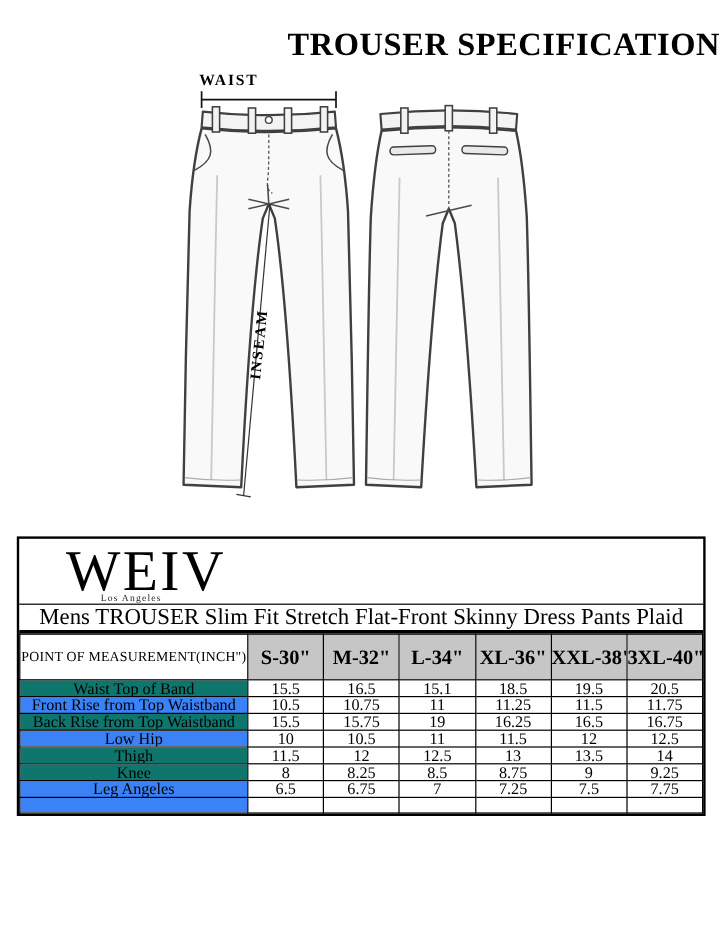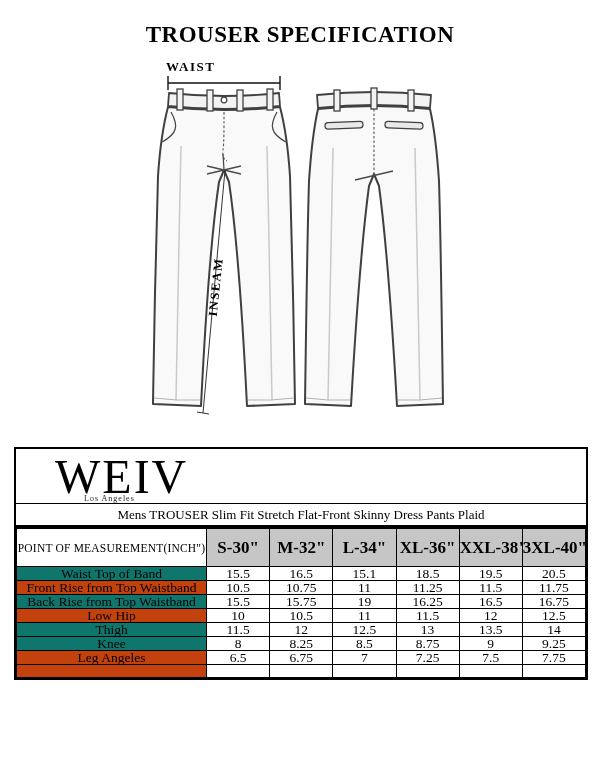--- a/index.html
+++ b/index.html
@@ -6,22 +6,22 @@
   html, body { background: #ffffff; }
   body {
     width: 600px; height: 776px;
     position: relative;
     font-family: "Liberation Serif", serif;
     color: #000;
     overflow: hidden;
   }
   .page-title {
     position: absolute; top: 22px; left: 0; width: 100%;
-    text-align: center;
-    font-size: 23px; font-weight: bold; letter-spacing: 0.5px;
+    text-align: right;
+    font-size: 27px; font-weight: bold; letter-spacing: 0.5px;
   }
   
   .waist-label {
     position: absolute; top: 59px; left: 166px; width: 116px;
     text-align: left; font-weight: bold; font-size: 13px; letter-spacing: 1.5px;
   }
   .dim-line { position: absolute; top: 75px; left: 166px; }
   .front-svg { position: absolute; top: 86px; left: 148px; }
   .back-svg  { position: absolute; top: 86px; left: 302px; }
   .inseam-label {
@@ -40,33 +40,33 @@
     position: absolute; left: 39px; top: 4px;
     font-size: 48px; line-height: 1; letter-spacing: 2px; font-weight: normal;
   }
   .brand-city {
     position: absolute; left: 68px; top: 45px;
     font-size: 8px; letter-spacing: 1px; color: #222;
   }
   .subtitle-row {
     border-top: 1px solid #000; border-bottom: 3px solid #000;
     height: 25px; line-height: 21px;
-    text-align: center; font-size: 13px;
+    text-align: center; font-size: 19px;
   }
   table { width: 100%; border-collapse: collapse; table-layout: fixed; }
   th, td {
     border: 1px solid #000;
     text-align: center; vertical-align: middle;
     padding: 0; overflow: hidden; white-space: nowrap;
   }
   thead th { height: 38px; }
   .corner-th { background: #ffffff; font-size: 11.5px; font-weight: normal; letter-spacing: 0.2px; }
   .size-th { background: #c6c6c6; font-size: 17px; font-weight: bold; }
   tbody td { height: 14px; font-size: 13.5px; line-height: 13px; }
-  td.lbl { background: #c2410c; }
+  td.lbl { background: #3b82f6; }
   td.lbl.shaded { background: #0f766e; }
   .empty-row td { height: 13px; }
   svg .outline { fill: #f9f9f9; stroke: #404040; stroke-width: 2; stroke-linejoin: round; }
   svg .band { fill: #f3f3f3; stroke: #404040; stroke-width: 1.8; stroke-linejoin: round; }
   svg .loop { fill: #f3f3f3; stroke: #404040; stroke-width: 1.3; }
   svg .detail { fill: none; stroke: #4a4a4a; stroke-width: 1.3; }
   svg .crease { fill: none; stroke: #c9c9c9; stroke-width: 1.5; }
   svg .stitch { fill: none; stroke: #555; stroke-width: 1.1; stroke-dasharray: 2.5 2; }
   svg .hemline { fill: none; stroke: #aaa; stroke-width: 0.9; }
 </style>

